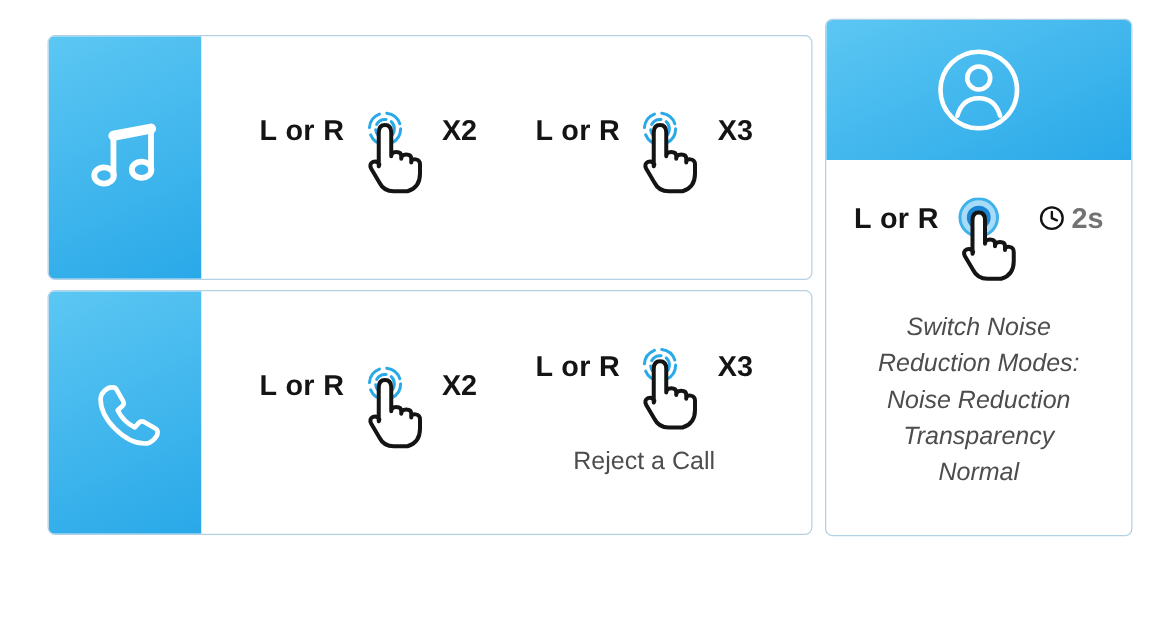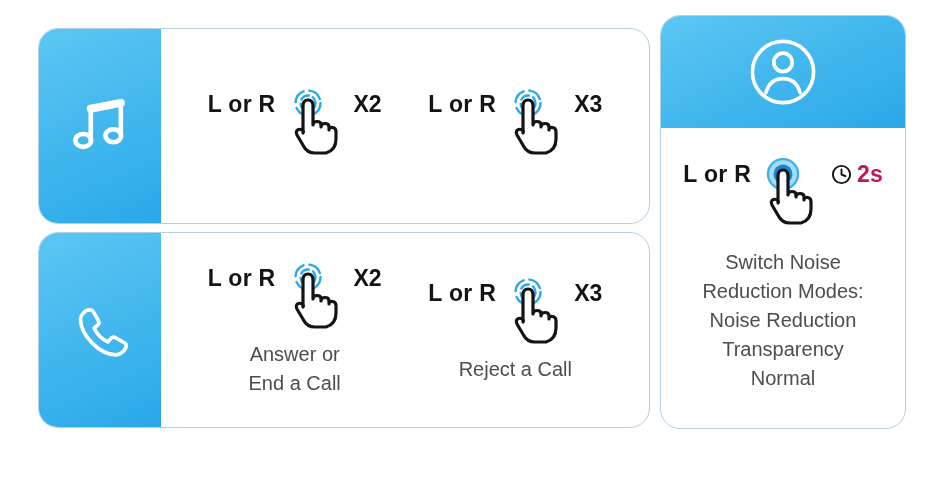--- a/index.html
+++ b/index.html
@@ -7,21 +7,21 @@
   body {
     background: #ffffff;
     font-family: "Liberation Sans", sans-serif;
     position: relative;
     overflow: hidden;
   }
   .card {
     position: absolute;
     background: #fff;
     border: 1.5px solid #b3d1e5;
-    border-radius: 20px;
+    border-radius: 6px;
     overflow: hidden;
     display: flex;
   }
   #music-card { left: 38px; top: 28px;  width: 612px; height: 196px; }
   #call-card  { left: 38px; top: 232px; width: 612px; height: 196px; }
   #noise-card { left: 660px; top: 15px; width: 246px; height: 414px; flex-direction: column; }
 
   .side-blue {
     flex: 0 0 122px;
     background: linear-gradient(155deg, #5cc7f3 0%, #29a8e8 100%);
@@ -51,22 +51,22 @@
     white-space: pre-line;
     margin-top: 2px;
   }
   .noise-body {
     flex: 1;
     display: flex; flex-direction: column; align-items: center;
     padding-top: 30px;
   }
   .hold-meta { display: flex; align-items: center; margin-left: 5px; margin-top: 4px; }
   .clock-svg { width: 23px; height: 23px; margin-right: 4px; }
-  .hold-time { font-size: 23px; font-weight: 700; color: #be185d; line-height: 24px; }
-  #noise-card .action { margin-top: 14px; }
+  .hold-time { font-size: 23px; font-weight: 700; color: #737373; line-height: 24px; }
+  #noise-card .action { margin-top: 14px; font-style: italic; }
 </style>
 </head>
 <body>
 
 <svg width="0" height="0" style="position:absolute" aria-hidden="true">
   <defs>
     <g id="hand-shape">
       <path d="M19 42 V15 Q19 9 24 9 Q29 9 29 15 V34
                Q29 30.5 33 30.5 Q37 30.5 37 34 V36
                Q37 32.5 41 32.5 Q45 32.5 45 36 V39
@@ -140,22 +140,20 @@
       <div class="gesture-row">
         <span class="lor">L or R</span>
         <svg class="hand-svg" viewBox="0 0 64 76">
           <g transform="translate(0,3)">
               <use href="#tap-ripple"></use>
               <use href="#hand-shape"></use>
             </g>
         </svg>
         <span class="count">X2</span>
       </div>
-      <div class="action">Answer or
-End a Call</div>
     </div>
     <div class="group">
       <div class="gesture-row">
         <span class="lor">L or R</span>
         <svg class="hand-svg" viewBox="0 0 64 76">
           <g transform="translate(0,3)">
               <use href="#tap-ripple"></use>
               <use href="#hand-shape"></use>
             </g>
         </svg>

